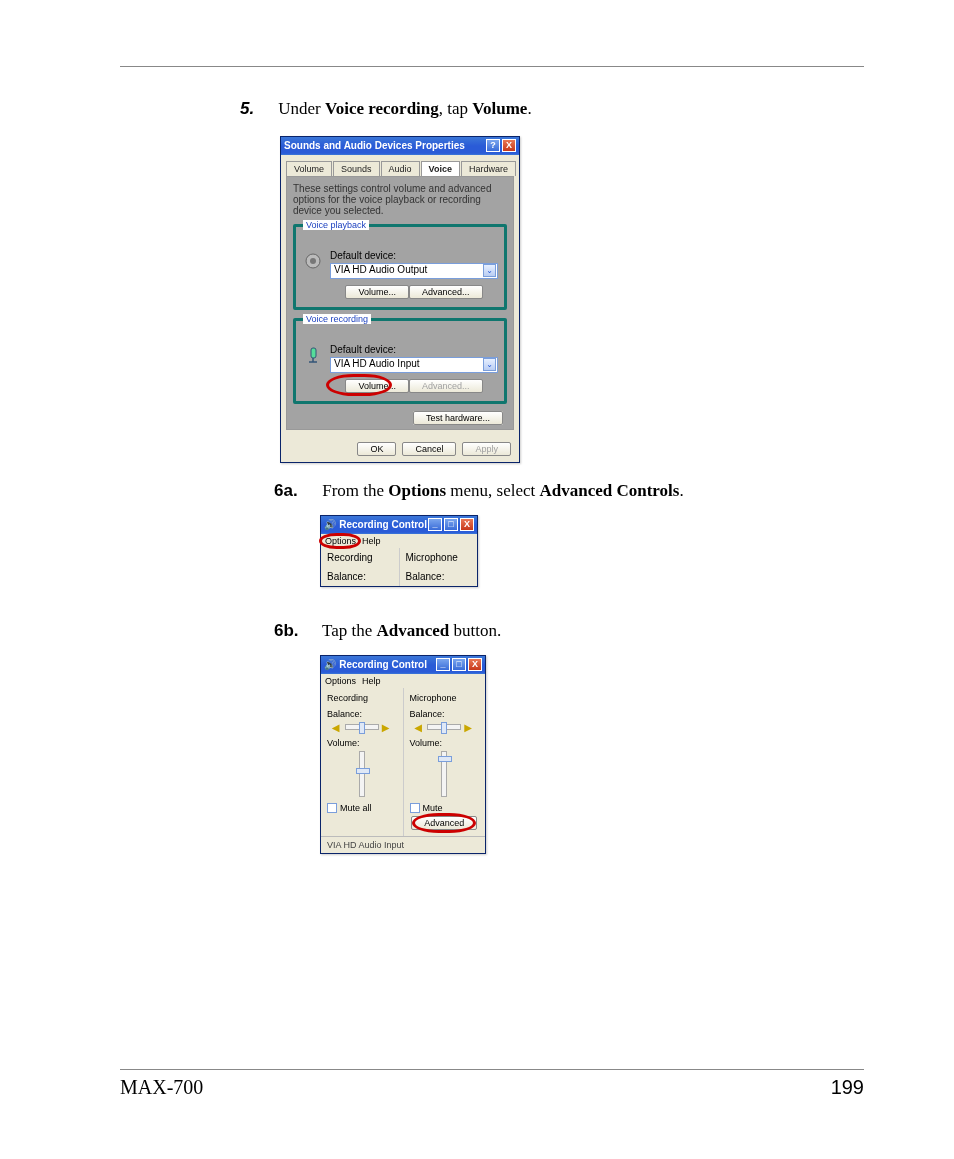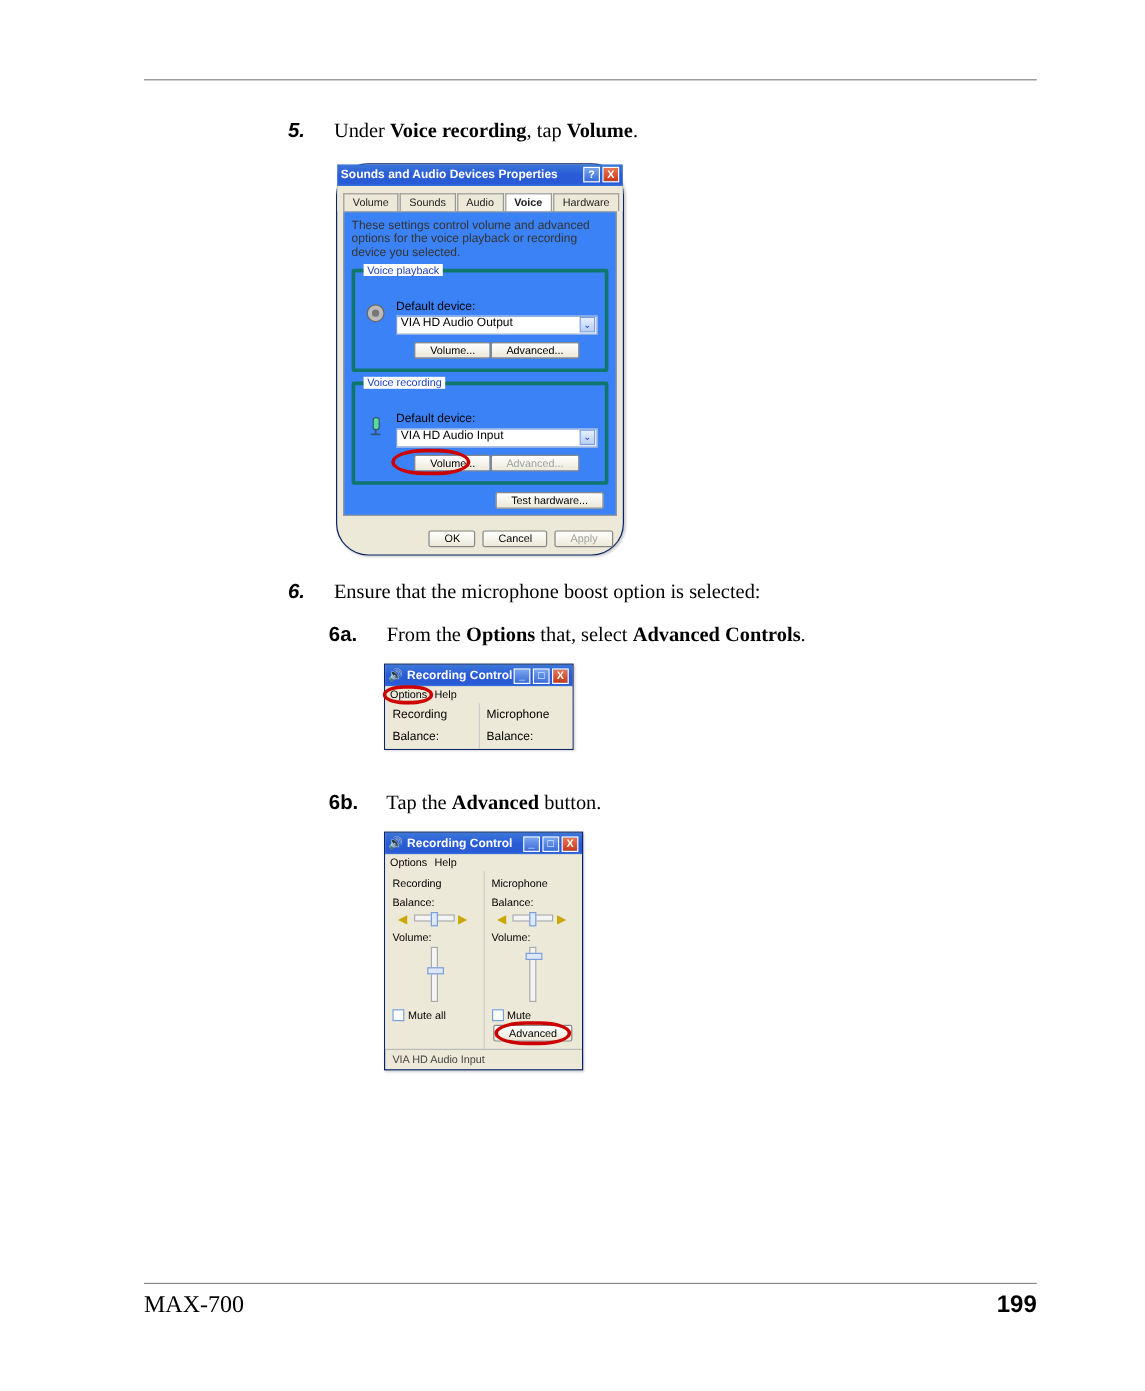--- a/index.html
+++ b/index.html
@@ -48,29 +48,29 @@
   .titlebar .icons { display: flex; gap: 2px; }
   .tbtn {
     width: 14px; height: 13px; border: 1px solid #fff;
     background: linear-gradient(#e97754,#d04f2a);
     font-size: 9px; text-align: center; line-height: 11px; color: #fff;
   }
   .tbtn.blue { background: linear-gradient(#7aa5ee,#3a6cd8); }
   .tbtn.close { background: linear-gradient(#e97754,#c7381a); }
 
   
-  .dlg1 { width: 240px; margin-left: 160px; margin-bottom: 18px; border-radius: 27px; }
+  .dlg1 { width: 240px; margin-left: 160px; margin-bottom: 18px; }
   .tabs { display: flex; background: #ece9d8; padding: 6px 5px 0 5px; font-size: 9px; gap: 1px; }
   .tab {
     border: 1px solid #999; border-bottom: none; padding: 2px 7px;
     background: #ece9d8; color: #222;
   }
   .tab.active { background: #fff; font-weight: bold; }
   .pane {
-    margin: 0 5px 6px 5px; background: #3b82f6; border: 1px solid #999; padding: 6px;
+    margin: 0 5px 6px 5px; background: #a3a3a3; border: 1px solid #999; padding: 6px;
   }
   .desc { color: #333; margin-bottom: 8px; }
   .group { border: 3px solid #0f766e; border-radius: 2px; padding: 23px 6px 8px 6px; margin-bottom: 8px; position: relative; }
   .group .legend { position: absolute; top: -7px; left: 7px; background: #fff; color: #1a3fbf; padding: 0 3px; font-size: 9px; }
   .grow { display: flex; align-items: flex-start; gap: 6px; }
   .gicon { width: 22px; height: 22px; display: flex; align-items: center; justify-content: center; }
   .gcol { flex: 1; }
   .lbl { margin-bottom: 2px; }
   .combo {
     border: 1px solid #7a9edb; height: 16px; display: flex; justify-content: space-between; align-items: flex-start;
@@ -109,21 +109,21 @@
   .cbx { width: 10px; height: 10px; border: 1px solid #7a9edb; background: #fff; }
   .advrow { margin-top: 3px; display: flex; justify-content: center; position: relative; }
   .ringC { position: absolute; border: 3px solid #cc0000; border-radius: 50%/60%; width: 64px; height: 20px; top: -3px; pointer-events: none; }
   .status3 { border-top: 1px solid #bbb; padding: 3px 6px; font-size: 9px; color: #444; }
 
   .footer {
     position: absolute; left: 120px; right: 90px; bottom: 60px;
     border-top: 1px solid #888; padding-top: 6px;
     display: flex; justify-content: space-between; font-size: 20px;
   }
-  .footer .pg { font-weight: bold; font-family: Arial, sans-serif; }
+  .footer .pg { font-weight: normal; font-family: Arial, sans-serif; }
 </style>
 </head>
 <body>
 
 <div class="page">
   <div class="hr"></div>
 
   
   <div class="step">
     <span class="num">5.</span>
@@ -202,27 +202,23 @@
       </div>
     </div>
     <div class="dlgbtns">
       <span class="xpbtn">OK</span>
       <span class="xpbtn">Cancel</span>
       <span class="xpbtn disabled">Apply</span>
     </div>
   </div>
 
   
-  <div class="step">
-    <span class="num">6.</span>
-    <span>Ensure that the microphone boost option is selected:</span>
-  </div>
   <div class="substep">
     <span class="num">6a.</span>
-    <span>From the </span><span class="b">Options</span><span> that, select </span><span class="b">Advanced Controls</span><span>.</span>
+    <span>From the </span><span class="b">Options</span><span> menu, select </span><span class="b">Advanced Controls</span><span>.</span>
   </div>
 
   
   <div class="win dlg2" style="position:relative;">
     <div class="titlebar">
       <span class="ttext">🔊 <span>Recording Control</span></span>
       <span class="icons">
         <span class="tbtn blue">_</span>
         <span class="tbtn blue">□</span>
         <span class="tbtn close">X</span>

